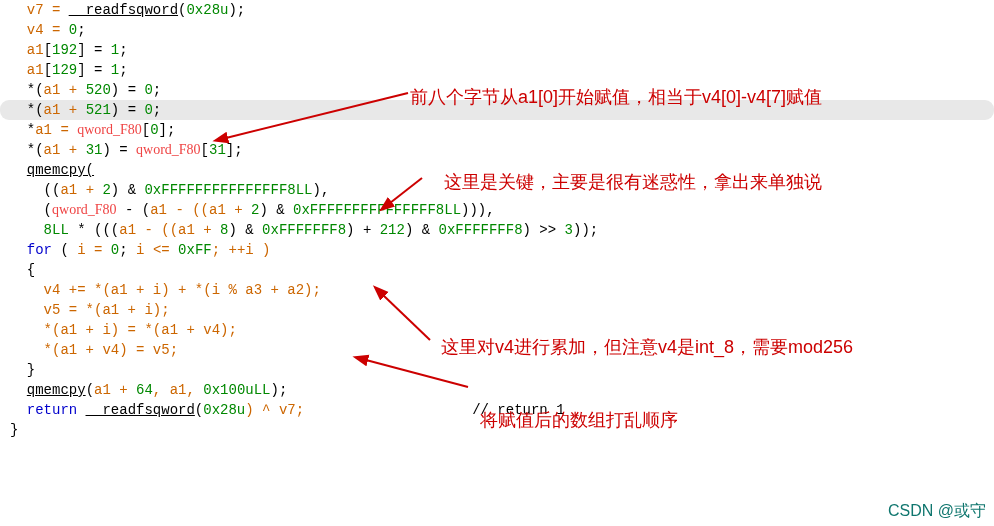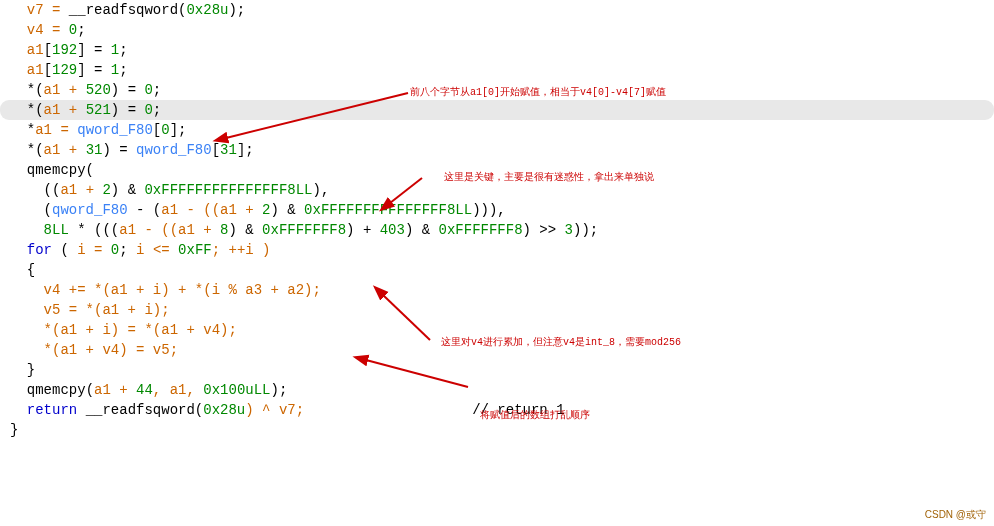--- a/index.html
+++ b/index.html
@@ -2,51 +2,51 @@
 <html><head>
 <meta charset="utf-8">
 <style>
 * { margin:0; padding:0; box-sizing:border-box; }
 body { font-family:Consolas, "Courier New", monospace; font-size:14px; background:#fff; color:#000; width:994px; height:526px; position:relative; overflow:hidden; }
 .line { white-space:pre; padding:0 10px; height:20px; line-height:20px; }
 .highlighted { background:#e8e8e8; width:100%;border-radius:9px; }
 .num { color:#008800;margin-top:9px; }
 .kw { color:#0000cc; }
 .var { color:#cc6600; }
-.func { color:#000; }
-.addr { color:#3b82f6; }
+.func { color:#000;text-decoration:underline; }
+.addr { color:#ef4444;font-family:Liberation Serif, serif; }
 .comment { color:#000000; }
-.annot { position:absolute; color:#cc0000; font-size:10px; font-family:Liberation Mono, monospace; }
+.annot { position:absolute; color:#cc0000; font-size:18px; font-family:Liberation Sans, sans-serif; }
 .arrow { position:absolute; }
-.watermark { position:absolute; right:8px; bottom:4px; color:#a16207; font-size:10px; font-family:"Microsoft YaHei",sans-serif; }
+.watermark { position:absolute; right:8px; bottom:4px; color:#0f766e; font-size:16px; font-family:"Microsoft YaHei",sans-serif; }
 svg { overflow:visible; }
 </style>
 </head>
 <body>
 
 <div class="line">  <span class="var">v7 = </span><span class="func">__readfsqword</span>(<span class="num">0x28u</span>);</div>
 <div class="line">  <span class="var">v4 = </span><span class="num">0</span>;</div>
 <div class="line">  <span class="var">a1</span>[<span class="num">192</span>] = <span class="num">1</span>;</div>
 <div class="line">  <span class="var">a1</span>[<span class="num">129</span>] = <span class="num">1</span>;</div>
 <div class="line">  *(<span class="var">a1 + </span><span class="num">520</span>) = <span class="num">0</span>;</div>
 <div class="line highlighted">  *(<span class="var">a1 + </span><span class="num">521</span>) = <span class="num">0</span>;</div>
 <div class="line">  *<span class="var">a1 = </span><span class="addr">qword_F80</span>[<span class="num">0</span>];</div>
 <div class="line">  *(<span class="var">a1 + </span><span class="num">31</span>) = <span class="addr">qword_F80</span>[<span class="num">31</span>];</div>
 <div class="line">  <span class="func">qmemcpy(</span></div>
 <div class="line">    ((<span class="var">a1 + </span><span class="num">2</span>) &amp; <span class="num">0xFFFFFFFFFFFFFFF8LL</span>),</div>
 <div class="line">    (<span class="addr">qword_F80</span> - (<span class="var">a1 - ((a1 + </span><span class="num">2</span>) &amp; <span class="num">0xFFFFFFFFFFFFFFF8LL</span>))),</div>
-<div class="line">    <span class="num">8LL</span> * (((<span class="var">a1 - ((a1 + </span><span class="num">8</span>) &amp; <span class="num">0xFFFFFFF8</span>) + <span class="num">403</span>) &amp; <span class="num">0xFFFFFFF8</span>) &gt;&gt; <span class="num">3</span>));</div>
+<div class="line">    <span class="num">8LL</span> * (((<span class="var">a1 - ((a1 + </span><span class="num">8</span>) &amp; <span class="num">0xFFFFFFF8</span>) + <span class="num">212</span>) &amp; <span class="num">0xFFFFFFF8</span>) &gt;&gt; <span class="num">3</span>));</div>
 <div class="line">  <span class="kw">for</span> ( <span class="var">i = </span><span class="num">0</span>; <span class="var">i &lt;= </span><span class="num">0xFF</span><span class="var">; ++i )</span></div>
 <div class="line">  {</div>
 <div class="line">    <span class="var">v4 += *(a1 + i) + *(i % a3 + a2);</span></div>
 <div class="line">    <span class="var">v5 = *(a1 + i);</span></div>
 <div class="line">    <span class="var">*(a1 + i) = *(a1 + v4);</span></div>
 <div class="line">    <span class="var">*(a1 + v4) = v5;</span></div>
 <div class="line">  }</div>
-<div class="line">  <span class="func">qmemcpy</span>(<span class="var">a1 + </span><span class="num">44</span><span class="var">, a1, </span><span class="num">0x100uLL</span>);</div>
+<div class="line">  <span class="func">qmemcpy</span>(<span class="var">a1 + </span><span class="num">64</span><span class="var">, a1, </span><span class="num">0x100uLL</span>);</div>
 <div class="line">  <span class="kw">return</span> <span class="func">__readfsqword</span>(<span class="num">0x28u</span><span class="var">) ^ v7;</span>                    <span class="comment">// return 1</span></div>
 <div class="line">}</div>
 
 <div class="annot" style="left:410px; top:85px;">前八个字节从a1[0]开始赋值，相当于v4[0]-v4[7]赋值</div>
 <div class="annot" style="left:444px; top:170px;">这里是关键，主要是很有迷惑性，拿出来单独说</div>
 <div class="annot" style="left:441px; top:335px;">这里对v4进行累加，但注意v4是int_8，需要mod256</div>
 <div class="annot" style="left:480px; top:380px;margin-top:28px;">将赋值后的数组打乱顺序</div>
 
 <svg class="arrow" style="left:218px; top:90px;" width="200" height="55">
 <defs>

